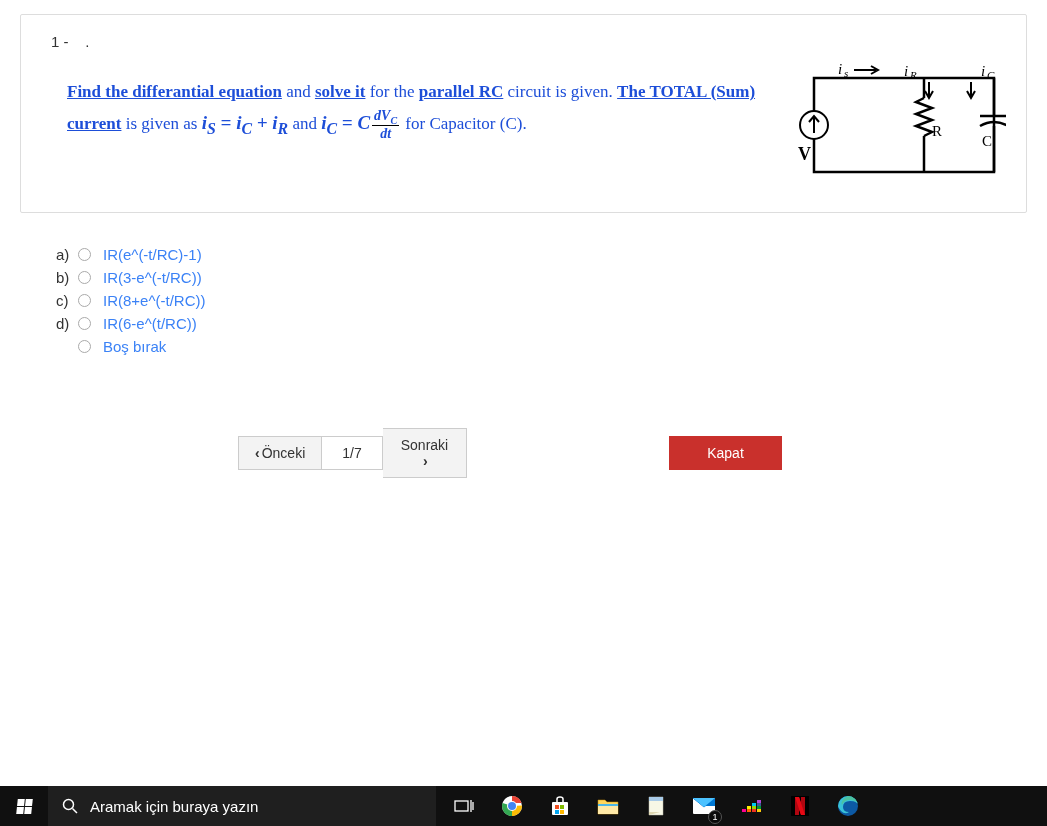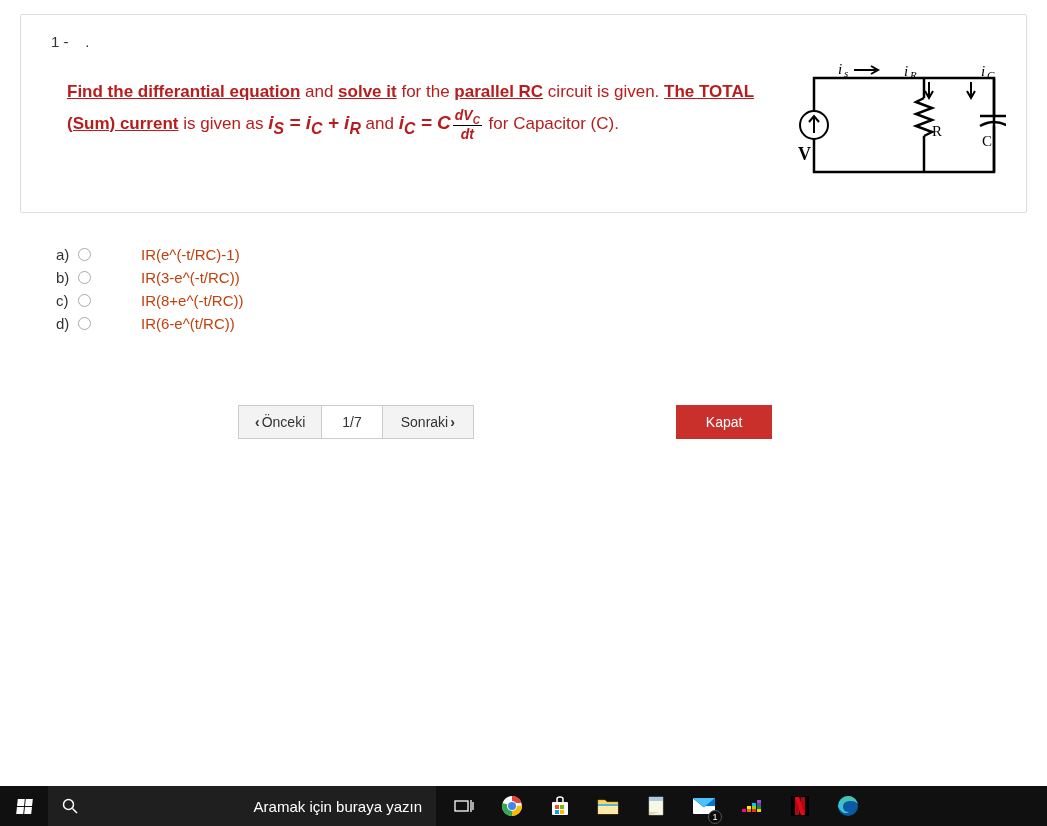--- a/index.html
+++ b/index.html
@@ -34,24 +34,24 @@
   }
   .q-body {
     display: flex;
     align-items: flex-start;
     gap: 24px;
     padding-left: 16px;
     padding-top: 4px;
   }
   .q-text {
     flex: 1;
-    font-family: Liberation Sans, sans-serif;
+    font-family: Liberation Serif, serif;
     font-size: 17px;
     line-height: 1.7;
-    color: #b91c1c;
+    color: #1d4ed8;
     padding-top: 18px;
   }
   .q-text .u { text-decoration: underline; }
   .q-text .b { font-weight: bold; }
   .circuit {
     flex: 0 0 auto;
   }
   .options {
     margin-left: 36px;
   }
@@ -69,22 +69,21 @@
     width: 13px;
     height: 13px;
     border: 1px solid #aaa;
     border-radius: 50%;
     margin-right: 12px;
     background: #fff;
     display: inline-block;
     flex-shrink: 0;
   }
   .option-text {
-    color: #c2410c;
-    margin-left: 38px;
+    color: #3b82f6;
   }
   .nav-row {
     margin-top: 70px;
     display: flex;
     align-items: center;
     padding-left: 218px;
   }
   .btn {
     border: 1px solid #ccc;
     background: #f3f3f3;
@@ -99,27 +98,28 @@
   .btn.counter {
     background: #fff;
     border-left: 1px solid #ccc;
     border-right: 1px solid #ccc;
     padding: 8px 20px;
     cursor: default;
   }
   .btn.next {
     border-left: none;
     padding: 8px 18px;
+    flex-direction: column;
   }
   .btn.close {
     margin-left: 202px;
     background: #c9302c;
     color: #fff;
     border: 1px solid #c9302c;
-    padding: 8px 29px;
+    padding: 8px 37px;
     align-items: flex-end;
   }
 
   
   .taskbar {
     position: absolute;
     bottom: 0;
     left: 0;
     right: 0;
     height: 40px;
@@ -139,21 +139,20 @@
   .win-logo span { background: #fff; }
   .tb-search {
     flex: 0 0 388px;
     height: 40px;
     background: #1f1f1f;
     display: flex;
     align-items: center;
     padding: 0 14px;
     color: #fff;
     font-size: 15px;
-    justify-content: space-between;
   }
   .tb-search svg { margin-right: 12px; }
   .tb-icons {
     display: flex;
     align-items: center;
     height: 40px;
     margin-left: 4px;
   }
   .tb-icon {
     width: 48px;
@@ -243,20 +242,25 @@
     <div class="option-row">
       <span class="option-letter">c)</span>
       <span class="radio"></span>
       <span class="option-text">IR(8+e^(-t/RC))</span>
     </div>
     <div class="option-row">
       <span class="option-letter">d)</span>
       <span class="radio"></span>
       <span class="option-text">IR(6-e^(t/RC))</span>
     </div>
+    <div class="option-row">
+      <span class="option-letter"></span>
+      <span class="radio"></span>
+      <span class="option-text">Boş bırak</span>
+    </div>
   </div>
 
   <div class="nav-row">
     <div class="btn prev">
       <span style="font-weight:bold;margin-right:2px">‹</span>
       <span>Önceki</span>
     </div>
     <div class="btn counter">
       <span>1/7</span>
     </div>

